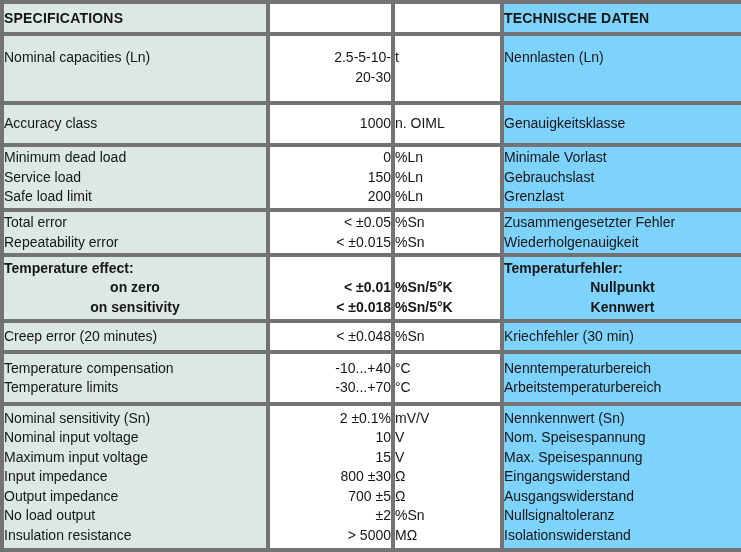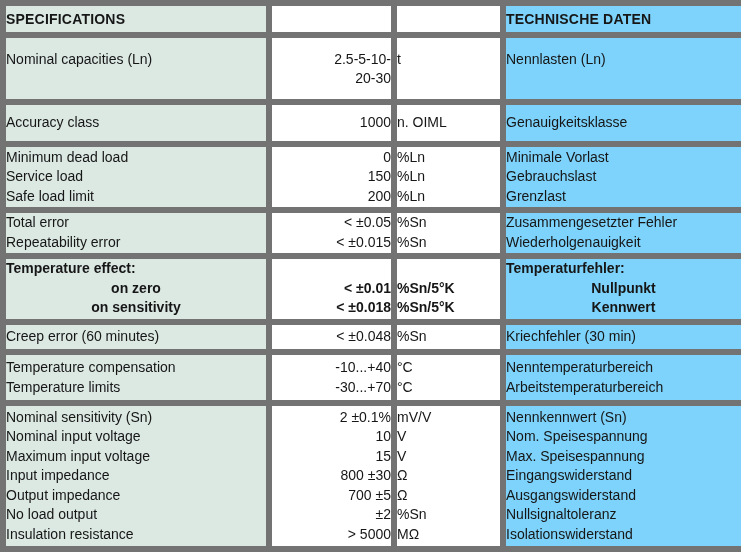--- a/index.html
+++ b/index.html
@@ -17,21 +17,21 @@
     border-collapse: collapse;
     table-layout: fixed;
     width: 741px;
     height: 552px;
     font-family: "Liberation Sans", "DejaVu Sans", sans-serif;
     font-size: 14px;
     color: #161616;
     border: 3px solid #000000;
   }
   table.spec td {
-    border: 6px solid #737373;
+    border: 4px solid #737373;
     padding: 0;
     vertical-align: middle;
     overflow: hidden;
   }
   tr.vtop td { vertical-align: top; padding-top: 12px; }
   td.c-en   { background: #dce9e3; text-align: left;  padding-left: 10px; padding-right: 6px; }
   td.c-val  { background: #ffffff; text-align: right; padding-right: 13px; padding-left: 4px; margin-top: 33px; }
   td.c-unit { background: #ffffff; text-align: left;  padding-left: 12px; padding-right: 4px; }
   td.c-de   { background: #7dd3fc; text-align: left;  padding-left: 12px; padding-right: 6px; }
   td.hdr {
@@ -150,21 +150,21 @@
             <div class="line">%Sn/5°K</div>
           </td>
           <td class="c-de">
             <div class="line">Temperaturfehler:</div>
             <div class="line sub">Nullpunkt</div>
             <div class="line sub">Kennwert</div>
           </td>
         </tr>
         <tr style="height: 30px;">
           <td class="c-en">
-            <div class="line">Creep error (60 minutes)</div>
+            <div class="line">Creep error (20 minutes)</div>
           </td>
           <td class="c-val">
             <div class="line">&lt; ±0.048</div>
           </td>
           <td class="c-unit">
             <div class="line">%Sn</div>
           </td>
           <td class="c-de">
             <div class="line">Kriechfehler (30 min)</div>
           </td>

